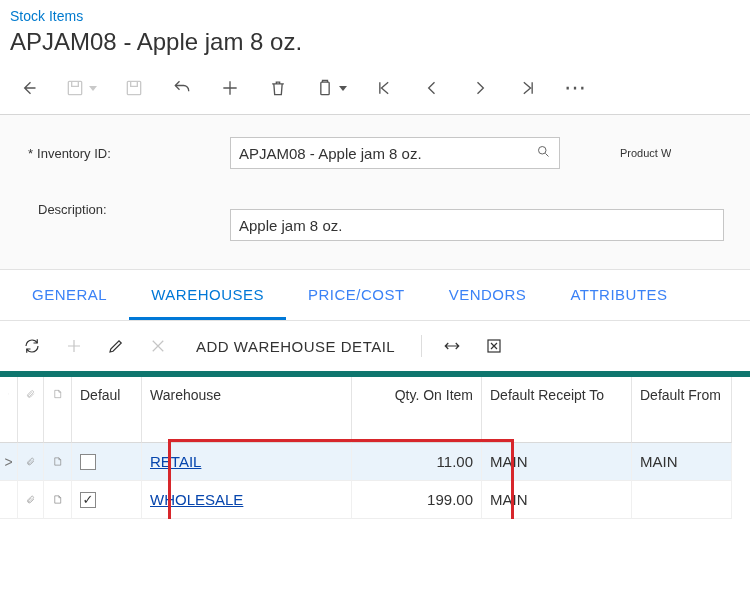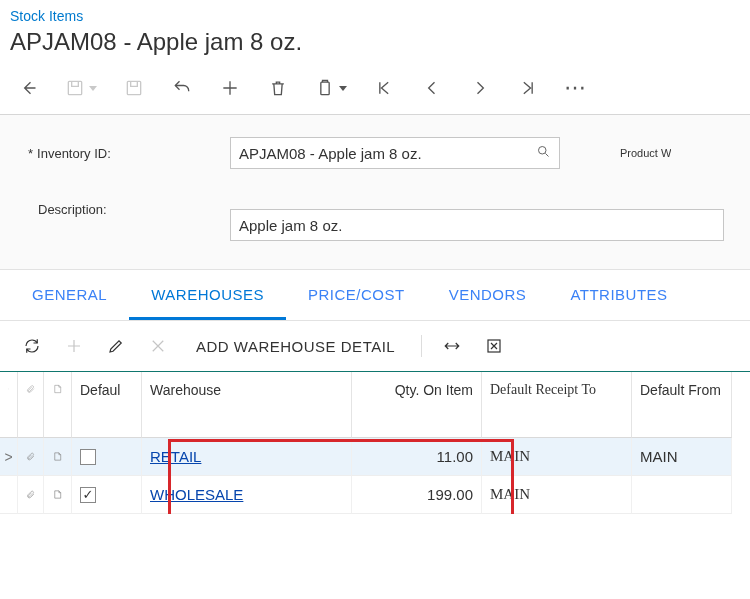--- a/index.html
+++ b/index.html
@@ -74,21 +74,21 @@
     display:flex; align-items:center; gap: 6px;
     padding: 10px 14px;
   }
   .gt-btn { width:36px; height:30px; display:flex; align-items:center; justify-content:center; color:#555; cursor:pointer;}
   .gt-btn svg { width:18px; height:18px; stroke:#333; fill:none; stroke-width:1.6;}
   .gt-btn.disabled svg { stroke:#c5c5c5; }
   .gt-text { font-size:15px; letter-spacing:0.5px; color:#333; padding: 0 14px; cursor:pointer;}
   .gt-sep { width:1px; height:22px; background:#ddd; margin:0 6px;}
 
   .grid {
-    border-top: 1px solid #0f766e;
+    border-top: 6px solid #0f766e;
   }
   .grid-head, .grid-row {
     display:flex;
     align-items:stretch;
   }
   .grid-head .cell {
     background:#fff;
     border-right:1px solid #e4e4e4;
     border-bottom:1px solid #d9d9d9;
     padding: 10px 8px;
@@ -106,21 +106,21 @@
     font-size:15px;
   }
   .grid-row.selected .cell { background:#eaf3fb; }
   .c-caret { width:18px; justify-content:center;}
   .c-sel { width:18px; justify-content:center;}
   .c-clip { width:26px; justify-content:center;}
   .c-note { width:28px; justify-content:center;}
   .c-def { width:70px; }
   .c-wh { width:210px; }
   .c-qty { width:130px; justify-content:flex-end; text-align:right;}
-  .c-rec { width:150px;font-family:Liberation Serif, serif; }
+  .c-rec { width:150px; }
   .c-iss { width:100px; }
   .chk {
     width:16px; height:16px; border:1px solid #888; background:#fff; display:flex; align-items:center; justify-content:center;
   }
   .chk.checked::after { content:"✓"; font-size:13px; line-height:1; color:#333; }
   .wh-link { color:#0645AD; text-decoration: underline; cursor:pointer; }
   .row-caret { color:#777; font-size:14px;}
   .clip-ico, .note-ico { color:#888; }
   .clip-ico svg, .note-ico svg { width:15px; height:15px; stroke:#888; fill:none; stroke-width:1.5;}
 

